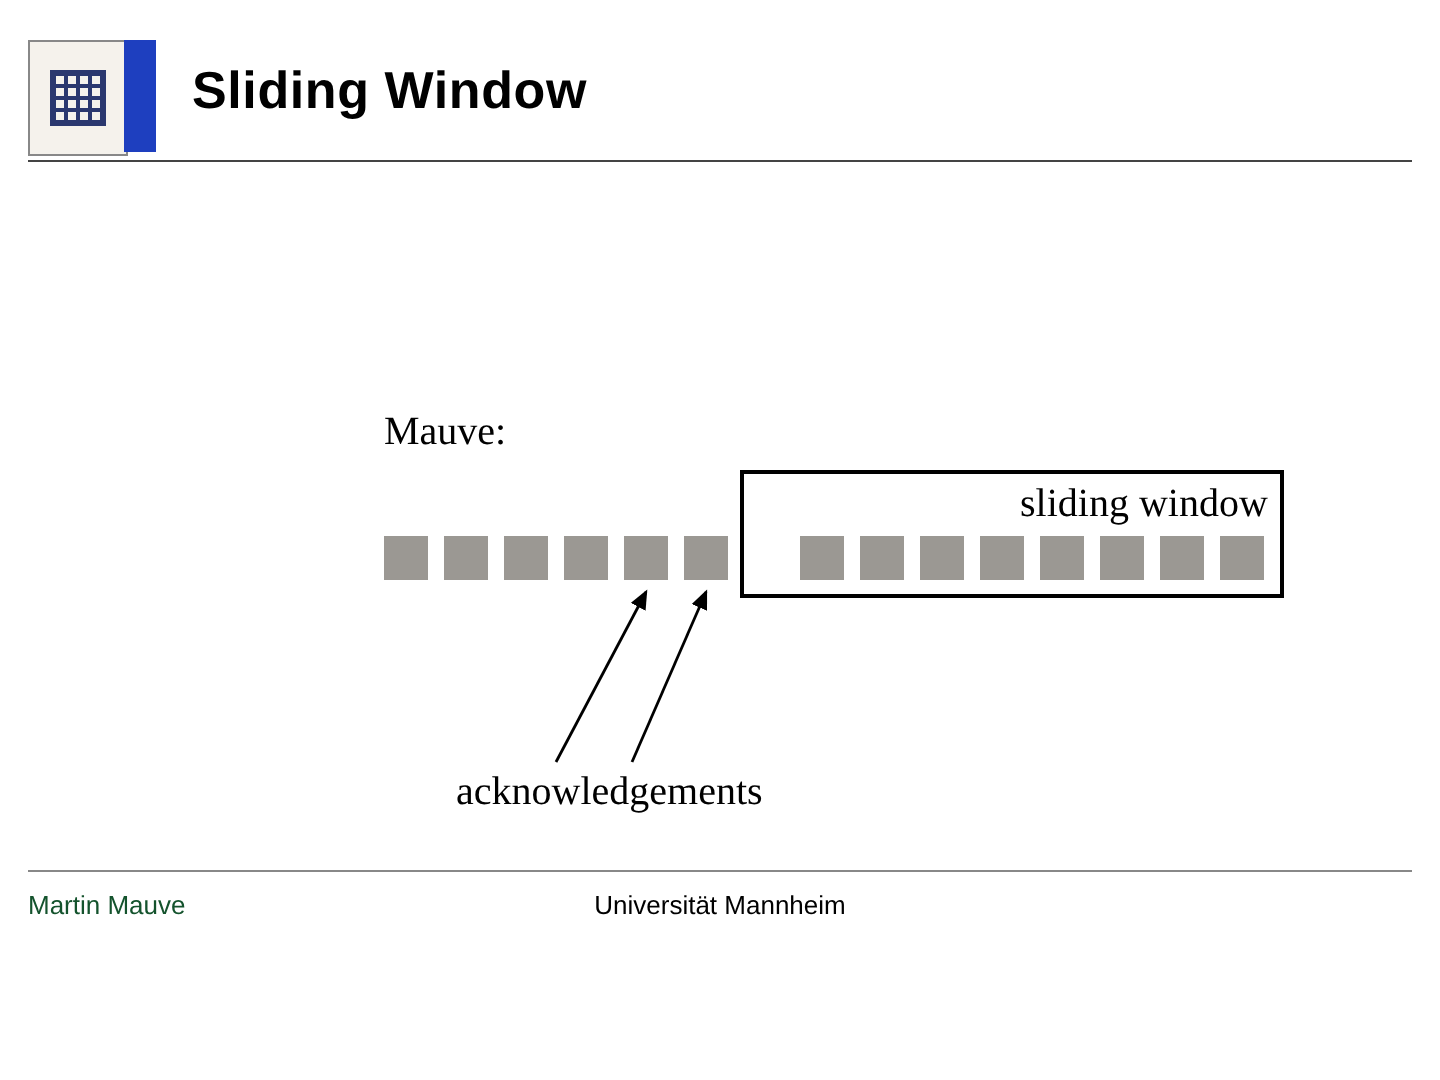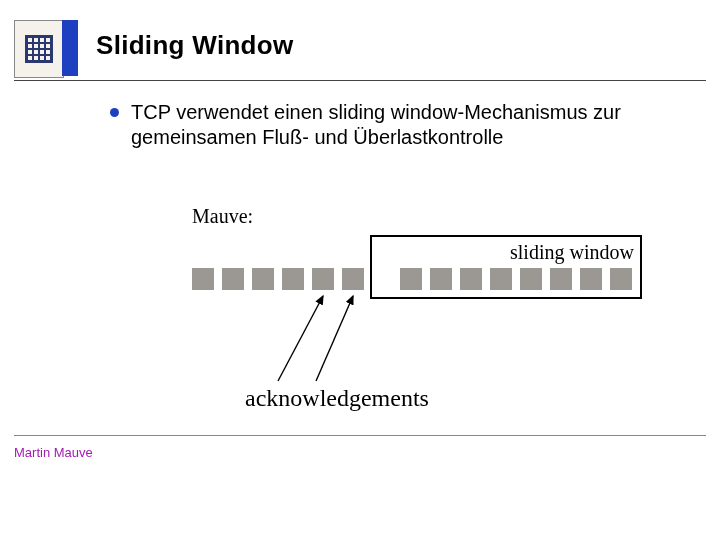--- a/index.html
+++ b/index.html
@@ -125,37 +125,36 @@
     width: 22px;
     height: 22px;
     background: #9b9893;
   }
   .packets .gap { width: 20px; height: 22px; background: transparent; }
   .ack-label {
     position: absolute;
     left: 228px;
     top: 180px;
     font-family: "Times New Roman", Times, serif;
-    font-size: 24px;
-    margin-left: 17px;
+    font-size: 20px;
   }
   .footer-rule {
     position: absolute;
     left: 14px;
     right: 14px;
     bottom: 44px;
     height: 0;
     border-top: 1px solid #888;
   }
   .footer-left {
     position: absolute;
     left: 14px;
     bottom: 20px;
     font-size: 13px;
-    color: #a21caf;
+    color: #14532d;
     text-align: center;
   }
   .footer-center {
     position: absolute;
     left: 0;
     right: 0;
     bottom: 20px;
     text-align: center;
     font-size: 13px;
   }
@@ -183,24 +182,20 @@
         <span></span>
         <span></span>
         <span></span>
     </div>
   </div>
   <div class="blue-bar"></div>
 
   <div class="title">Sliding Window</div>
   <div class="title-rule"></div>
 
-  <div class="bullet-row">
-    <div class="bullet-dot"></div>
-    <div>TCP verwendet einen sliding window-Mechanismus zur gemeinsamen Fluß- und Überlastkontrolle</div>
-  </div>
 
   <div class="diagram">
     <div class="sender-label">Mauve:</div>
 
     <div class="window-box"></div>
     <div class="window-caption">sliding window</div>
 
     <div class="packets">
       <div class="pkt"></div>
       <div class="pkt"></div>
@@ -227,13 +222,14 @@
       </defs>
       <line x1="278" y1="176" x2="323" y2="91" stroke="#000" stroke-width="1.4" marker-end="url(#arrowhead)"></line>
       <line x1="316" y1="176" x2="353" y2="91" stroke="#000" stroke-width="1.4" marker-end="url(#arrowhead)"></line>
     </svg>
 
     <div class="ack-label">acknowledgements</div>
   </div>
 
   <div class="footer-rule"></div>
   <div class="footer-left">Martin Mauve</div>
+  <div class="footer-center">Universität Mannheim</div>
 </div>
 
 </body></html>

